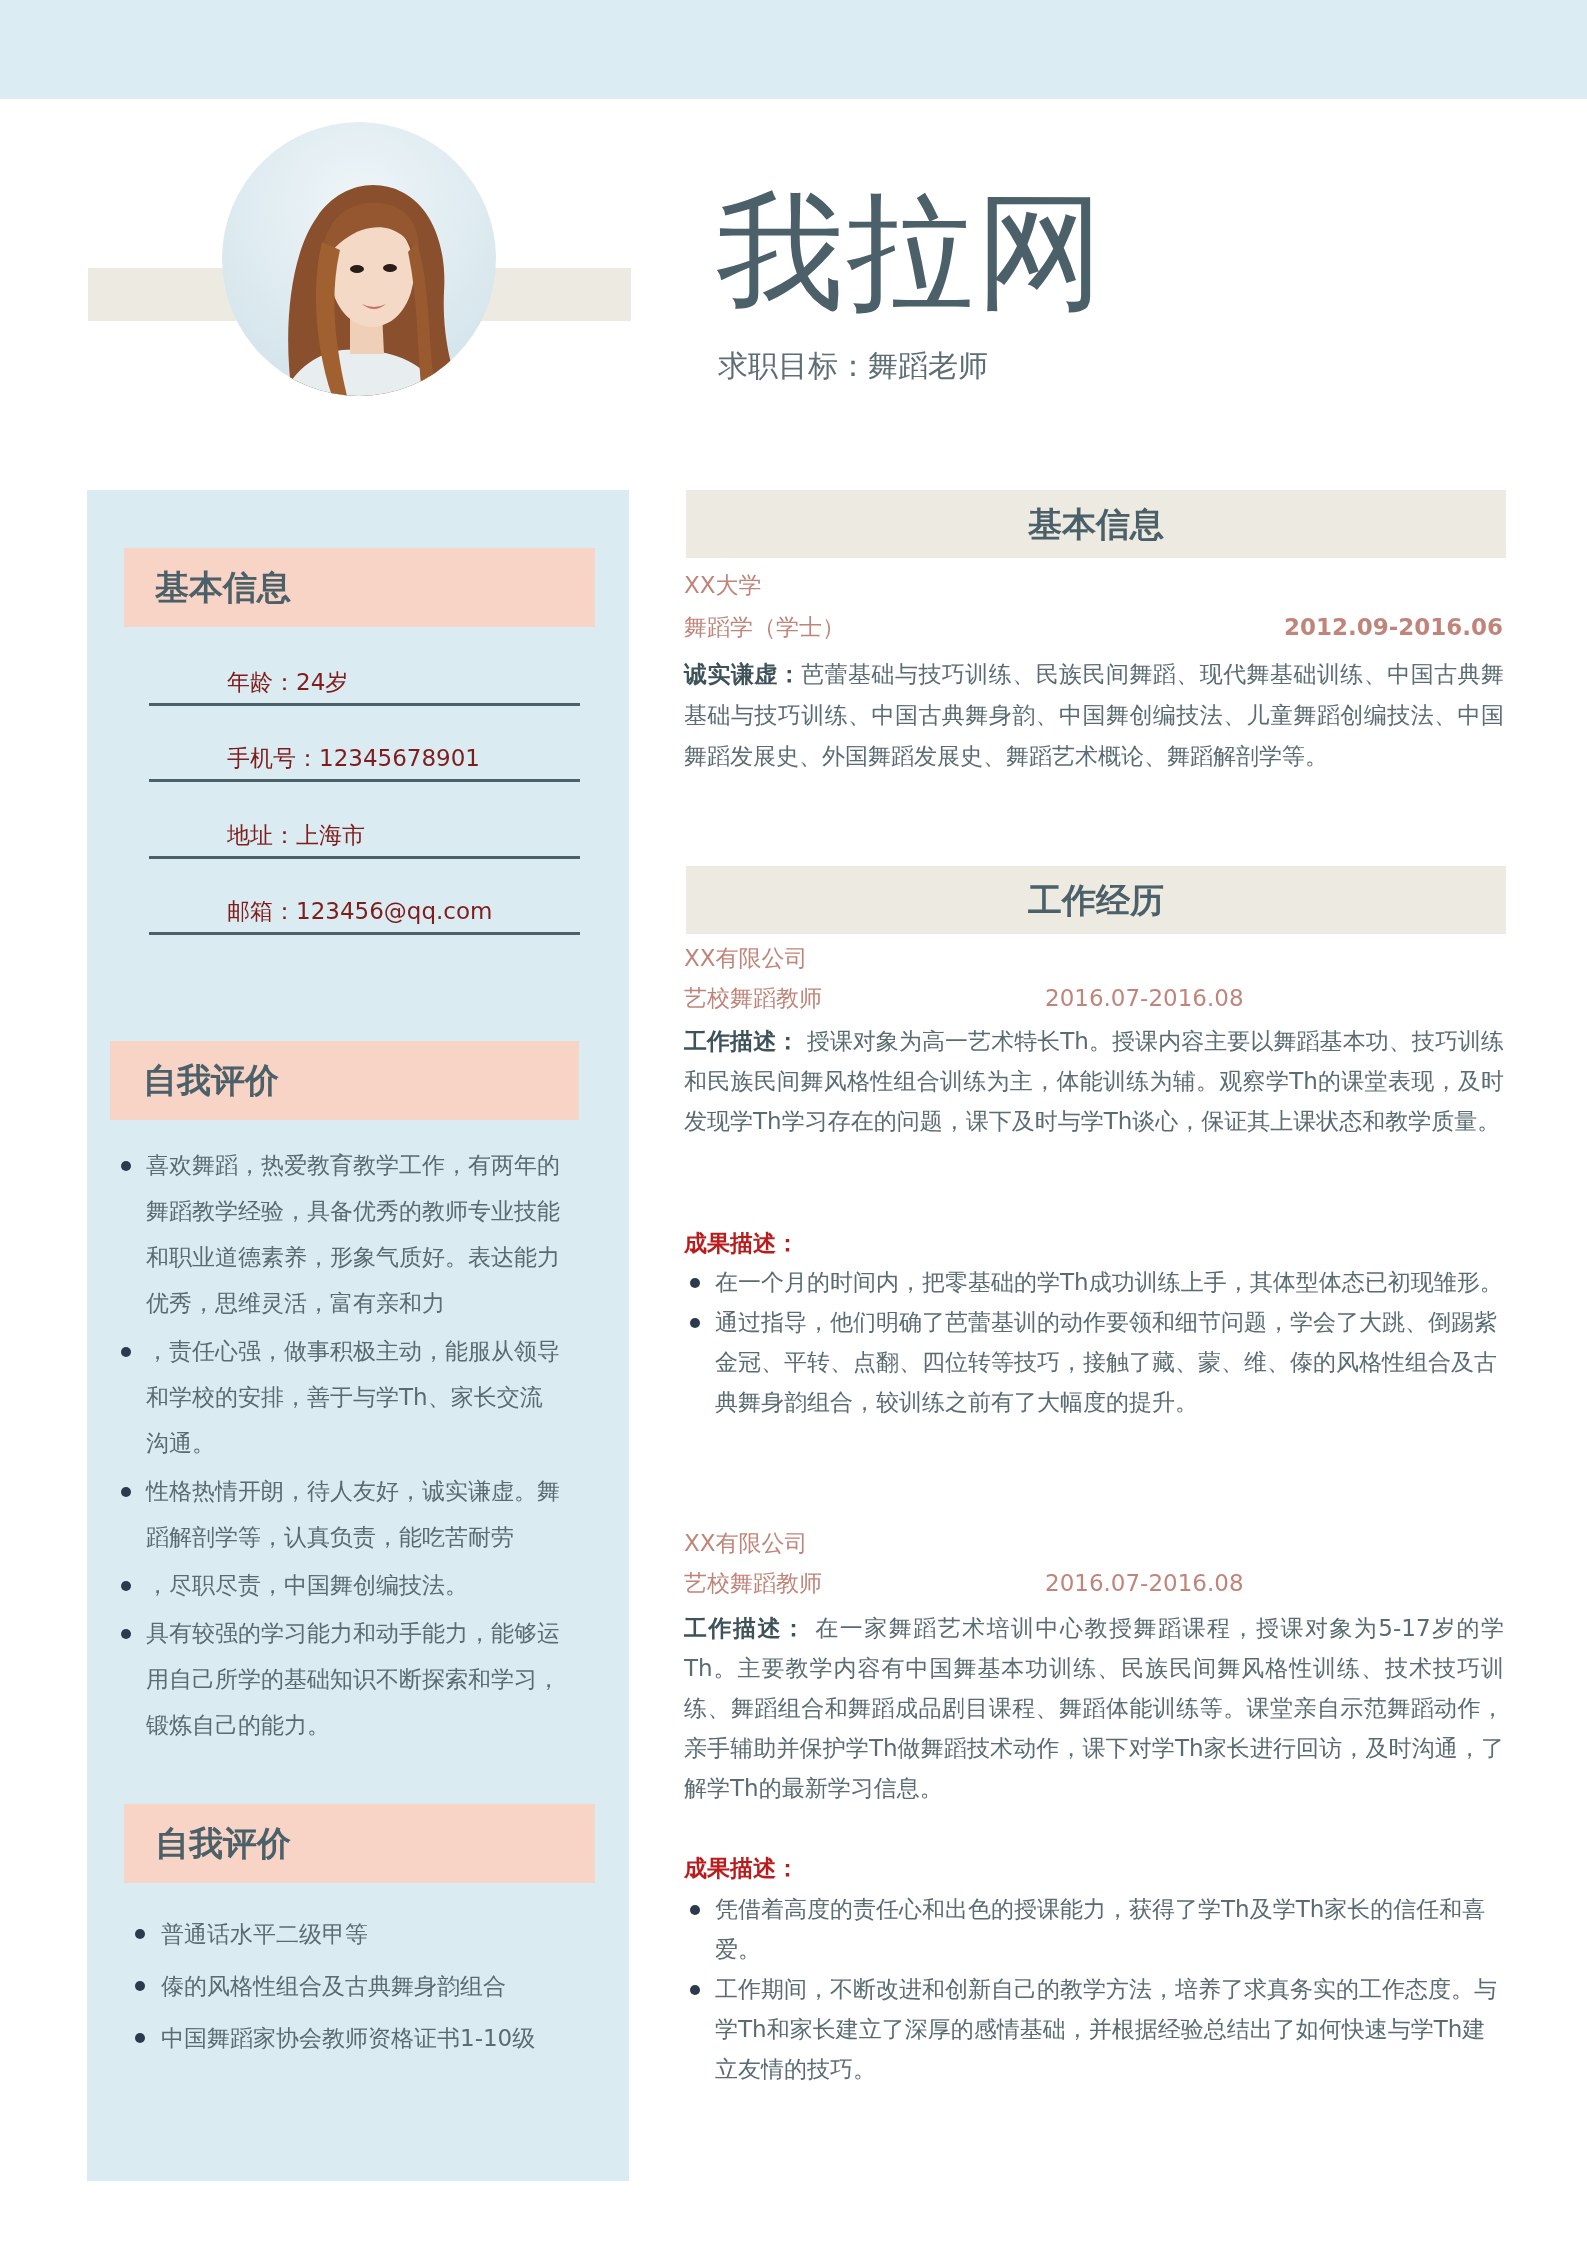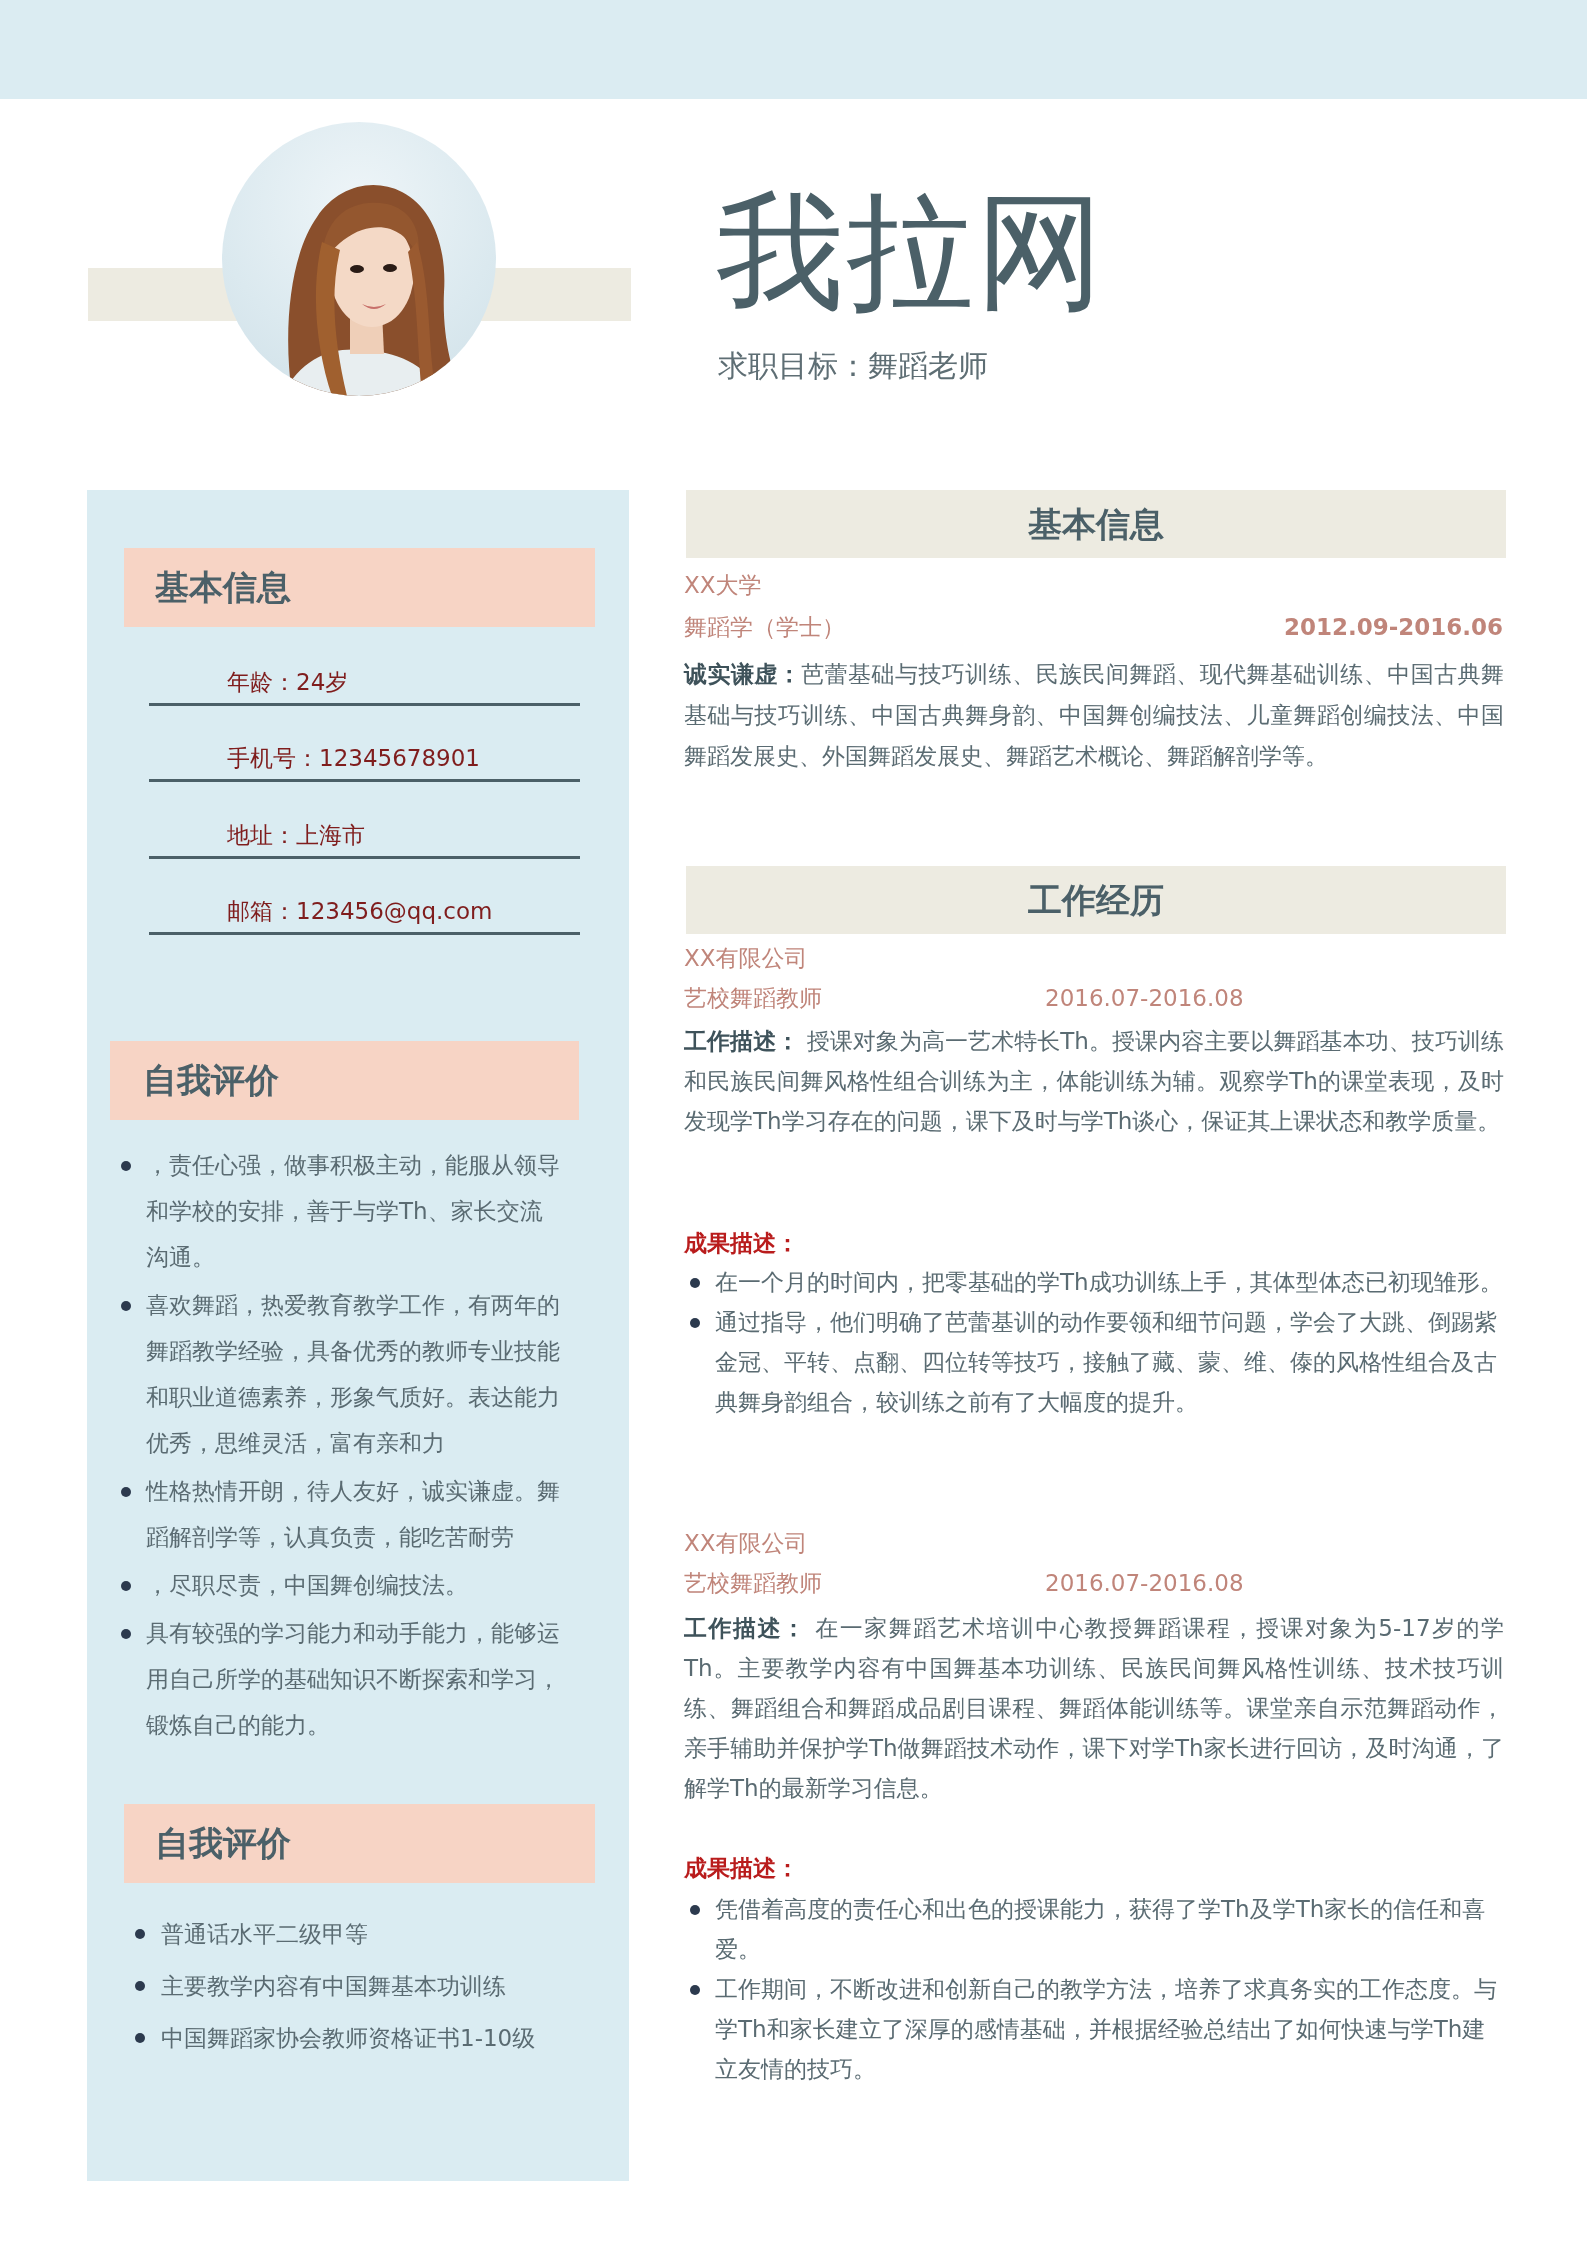--- a/index.html
+++ b/index.html
@@ -89,33 +89,33 @@
   <div class="info-row" style="top:289px;"></div>
   <div class="info-text" style="top:330px;">地址：上海市</div>
   <div class="info-row" style="top:366px;"></div>
   <div class="info-text" style="top:406px;">邮箱：123456@qq.com</div>
   <div class="info-row" style="top:442px;"></div>
 
   <div class="side-head" style="left:23px; top:551px; width:469px;">
     <span style="left:33px;">自我评价</span>
   </div>
   <ul id="eval-list" class="bullet-list">
+    <li><span class="dot"></span><span>喜欢舞蹈，热爱教育教学工作，有两年的舞蹈教学经验，具备优秀的教师专业技能和职业道德素养，形象气质好。表达能力优秀，思维灵活，富有亲和力</span></li>
     <li><span class="dot"></span><span>，责任心强，做事积极主动，能服从领导和学校的安排，善于与学Th、家长交流沟通。</span></li>
-    <li><span class="dot"></span><span>喜欢舞蹈，热爱教育教学工作，有两年的舞蹈教学经验，具备优秀的教师专业技能和职业道德素养，形象气质好。表达能力优秀，思维灵活，富有亲和力</span></li>
     <li><span class="dot"></span><span>性格热情开朗，待人友好，诚实谦虚。舞蹈解剖学等，认真负责，能吃苦耐劳</span></li>
     <li><span class="dot"></span><span>，尽职尽责，中国舞创编技法。</span></li>
     <li><span class="dot"></span><span>具有较强的学习能力和动手能力，能够运用自己所学的基础知识不断探索和学习，锻炼自己的能力。</span></li>
   </ul>
 
   <div class="side-head" style="left:37px; top:1314px; width:471px;">
     <span style="left:31px;">自我评价</span>
   </div>
   <ul id="cert-list" class="bullet-list">
     <li><span class="dot"></span><span>普通话水平二级甲等</span></li>
-    <li><span class="dot"></span><span>主要教学内容有中国舞基本功训练</span></li>
+    <li><span class="dot"></span><span>傣的风格性组合及古典舞身韵组合</span></li>
     <li><span class="dot"></span><span>中国舞蹈家协会教师资格证书1-10级</span></li>
   </ul>
 </div>
 
 <div class="main-head" style="top:490px;">
   <span>基本信息</span>
 </div>
 <div class="accent" style="left:684px; top:570px;">XX大学</div>
 <div class="accent" style="left:684px; top:612px;">舞蹈学（学士）</div>
 <div class="accent" style="left:1284px; top:612px;font-weight:bold;">2012.09-2016.06</div>

